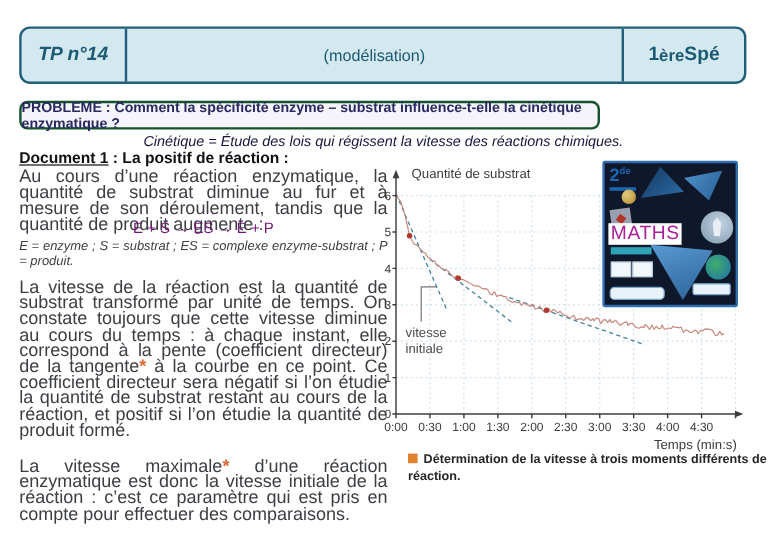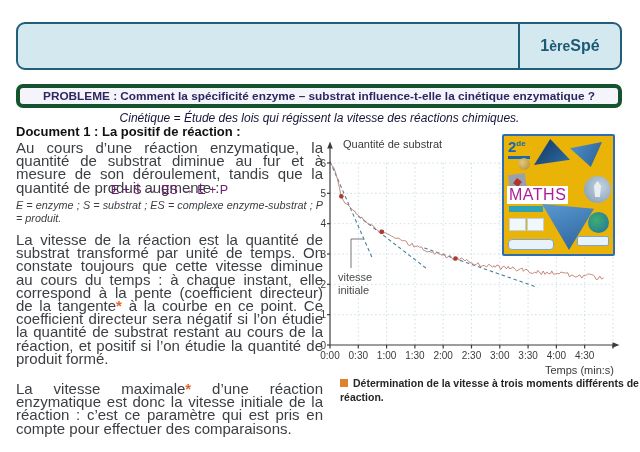--- a/index.html
+++ b/index.html
@@ -11,28 +11,28 @@
   .header{left:16px;top:22px;width:606px;height:48px;border:2px solid #215e79;border-radius:9px;
           background:#d4e8f0;display:flex;align-items:stretch;box-sizing:border-box;}
   .h-cell{display:flex;align-items:center;justify-content:center;color:#1c5a74;}
   .h-left{width:86px;border-right:2px solid #215e79;font-size:16px;font-weight:bold;font-style:italic;}
   .h-center{flex:1;font-size:13.5px;}
   .h-center .b{font-weight:bold;}
   .h-right{width:100px;border-left:2px solid #215e79;font-size:16px;font-weight:bold;}
   .h-right sup{font-size:14px;}
 
   
-  .problem{left:16px;top:84px;width:606px;height:24px;border:4px solid #14532d;border-radius:7px;
+  .problem{left:16px;top:84px;width:484px;height:24px;border:2px solid #14532d;border-radius:7px;
            background:#f6f4fb;display:flex;align-items:center;justify-content:center;box-sizing:border-box;
-           font-size:11.8px;font-weight:bold;color:#2a2860;text-align:center;}
+           font-size:11.8px;font-weight:bold;color:#2a2860;}
 
   .subtitle{left:16px;top:111px;width:607px;text-align:center;font-style:italic;font-size:12px;color:#15153a;}
 
   .doc-heading{left:16px;top:124px;font-size:13px;font-weight:bold;color:#111;}
-  .doc-heading .ul{}
+  .doc-heading .ul{text-decoration:underline;}
 
   
   .colL{left:16px;top:0;width:307px;}
   .body-p{position:absolute;left:0;width:307px;margin:0;font-size:15px;line-height:13.2px;
           text-align:justify;color:#3b3e42;}
   .p1{top:141px;}
   .equation{position:absolute;left:0;top:183px;width:307px;text-align:center;font-size:12.5px;color:#701a75;}
   .legend{position:absolute;left:0;top:199px;width:307px;font-size:10.8px;font-style:italic;
           line-height:12.5px;color:#3b3e42;text-align:justify;}
   .p2{top:233px;}
@@ -46,21 +46,21 @@
   .curve{stroke:#c6897d;stroke-width:1;fill:none;stroke-linejoin:round;}
   .dot{fill:#ae3a31;}
   .axis{stroke:#3c3c3c;stroke-width:1.2;fill:none;}
   .axisfill{fill:#3c3c3c;}
   .ticklab{font:10px "Liberation Sans",sans-serif;fill:#3a3a3a;}
   .ctitle{font:11px "Liberation Sans",sans-serif;fill:#3a3a3a;}
   .anno{font:11px "Liberation Sans",sans-serif;fill:#4a4a4a;}
   .connector{stroke:#777;stroke-width:1;fill:none;}
 
   
-  .cover{left:502px;top:134px;width:113px;height:122px;background:#eab308;border:2.5px solid #2f6db2;
+  .cover{left:502px;top:134px;width:113px;height:122px;background:#0f172a;border:2.5px solid #2f6db2;
          border-radius:2px;box-sizing:border-box;overflow:hidden;padding-left:43px;}
   .cov-grade{position:absolute;left:4px;top:2px;color:#1a66b0;font-weight:bold;font-size:15px;}
   .cov-grade sup{font-size:8px;}
   .cov-grade-bar{position:absolute;left:4px;top:20px;width:22px;height:3px;background:#1a66b0;}
   .shape{position:absolute;}
   .tri-navy{left:30px;top:3px;width:36px;height:26px;background:linear-gradient(135deg,#14365c,#2c6da8);
             clip-path:polygon(0 100%,45% 0,100% 80%);}
   .tri-blue{left:66px;top:6px;width:32px;height:25px;background:linear-gradient(120deg,#4e93c9,#2a5f96);
             clip-path:polygon(0 25%,100% 0,65% 100%);}
   .c-gold{left:14px;top:22px;width:12px;height:12px;border-radius:50%;
@@ -89,21 +89,23 @@
   
   .caption{left:311px;top:376px;width:313px;font-size:10.5px;font-weight:bold;color:#262626;line-height:1.35;margin-left:29px;}
   .cap-sq{display:inline-block;width:8px;height:8px;background:#e0812e;margin-right:5px;}
 </style>
 </head>
 <body>
 
 <div>
 
   <div class="abs header">
+    <div class="h-cell h-left">TP n°14</div>
     <div class="h-cell h-center">
+      <span> (modélisation)</span>
     </div>
     <div class="h-cell h-right">
       <span>1</span>
         <sup>ère</sup>
         <span> Spé</span>
     </div>
   </div>
 
   <div class="abs problem">
     <span>PROBLEME : Comment la spécificité enzyme – substrat influence-t-elle la cinétique enzymatique ?</span>

